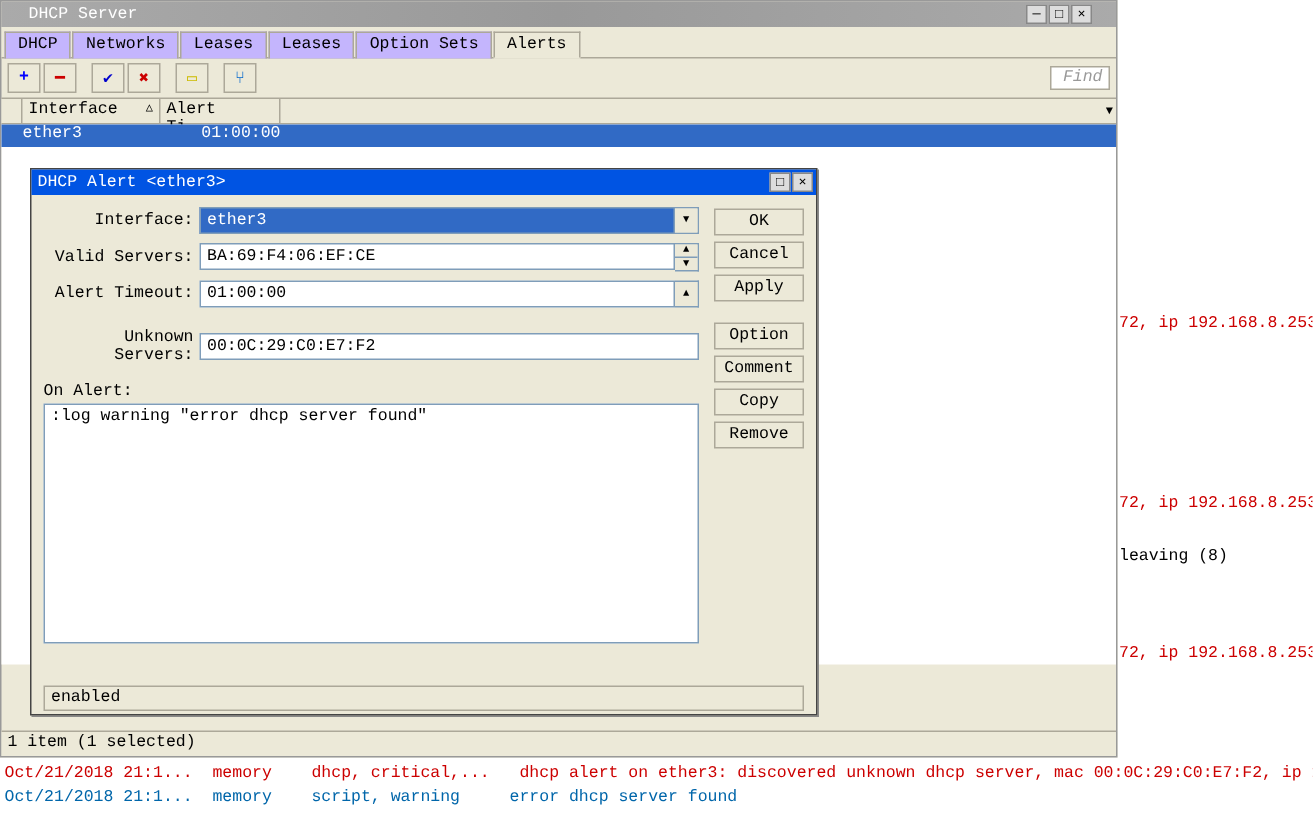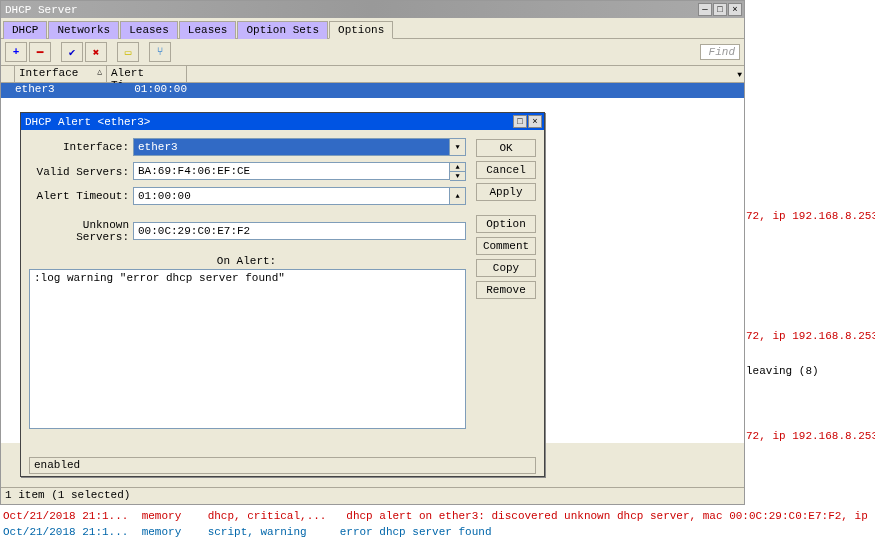--- a/index.html
+++ b/index.html
@@ -18,21 +18,21 @@
   width: 745px;
   height: 505px;
   background: #ece9d8;
   border: 1px solid #999;
 }
 .titlebar {
   height: 17px;
   background: linear-gradient(to right, #aaa 0%, #999 50%, #aaa 100%);
   display: flex;
   align-items: center;
-  padding: 0 2px;
+  padding: 0 16px;
   color: #fff;
   font-size: 11px;
 }
 .titlebar-text { flex: 1; padding-left: 2px; }
 .titlebar-buttons { display: flex; gap: 1px; }
 .tb-btn {
   width: 14px; height: 13px;
   background: #ddd;
   border: 1px solid #888;
   display: flex; align-items: center; justify-content: center;
@@ -162,21 +162,21 @@
 .spin-btn + .spin-btn { border-top:1px solid #7f9db9; }
 .dlg-btn {
   border: 1px solid #aca899;
   background: #ece9d8;
   padding: 2px 0;
   text-align: center;
   cursor: pointer;
   font-family: "Courier New", monospace;
   font-size: 11px;
 }
-.on-alert-row { text-align:center; padding-right:2px; margin-bottom:2px;}
+.on-alert-row { text-align:left; padding-right:2px; margin-bottom:2px;}
 .dlg-textarea {
   width: 100%;
   height: 160px;
   border: 1px solid #7f9db9;
   background: #fff;
   padding: 2px 4px;
   font-family: "Courier New", monospace;
   font-size: 11px;
   resize: none;
 }
@@ -206,21 +206,21 @@
       <div class="tb-btn">×</div>
     </div>
   </div>
 
   <div class="tabs">
     <div class="tab">DHCP</div>
     <div class="tab">Networks</div>
     <div class="tab">Leases</div>
     <div class="tab">Leases</div>
     <div class="tab">Option Sets</div>
-    <div class="tab active">Options</div>
+    <div class="tab active">Alerts</div>
   </div>
 
   <div class="toolbar">
     <div class="tbtn">
         <span style="color:#00f;font-weight:bold;">+</span>
       </div>
     <div class="tbtn">
         <span style="color:#c00;font-weight:bold;">━</span>
       </div>
     <div class="tsep"></div>

